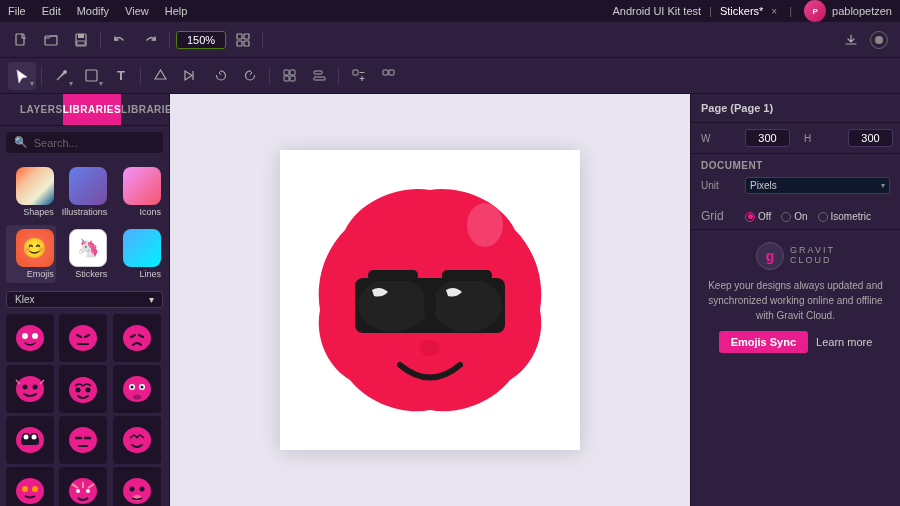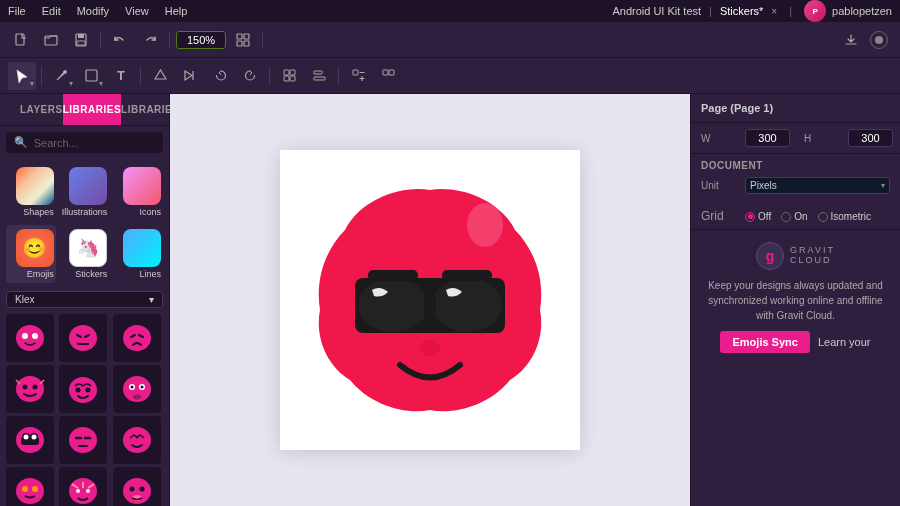--- a/index.html
+++ b/index.html
@@ -817,17 +817,17 @@
       <div class="gravit-logo">
         <div class="gravit-g">g</div>
         <div class="gravit-text">
           <span>gravit</span>
           <span>cloud</span>
         </div>
       </div>
       <p class="cloud-desc">Keep your designs always updated and synchronized working online and offline with Gravit Cloud.</p>
       <div class="cloud-buttons">
         <button class="btn-enable-sync">Emojis Sync</button>
-        <button class="btn-learn-more">Learn your</button>
+        <button class="btn-learn-more">Learn more</button>
       </div>
     </div>
   </div>
 </div>
 
 </body></html>

